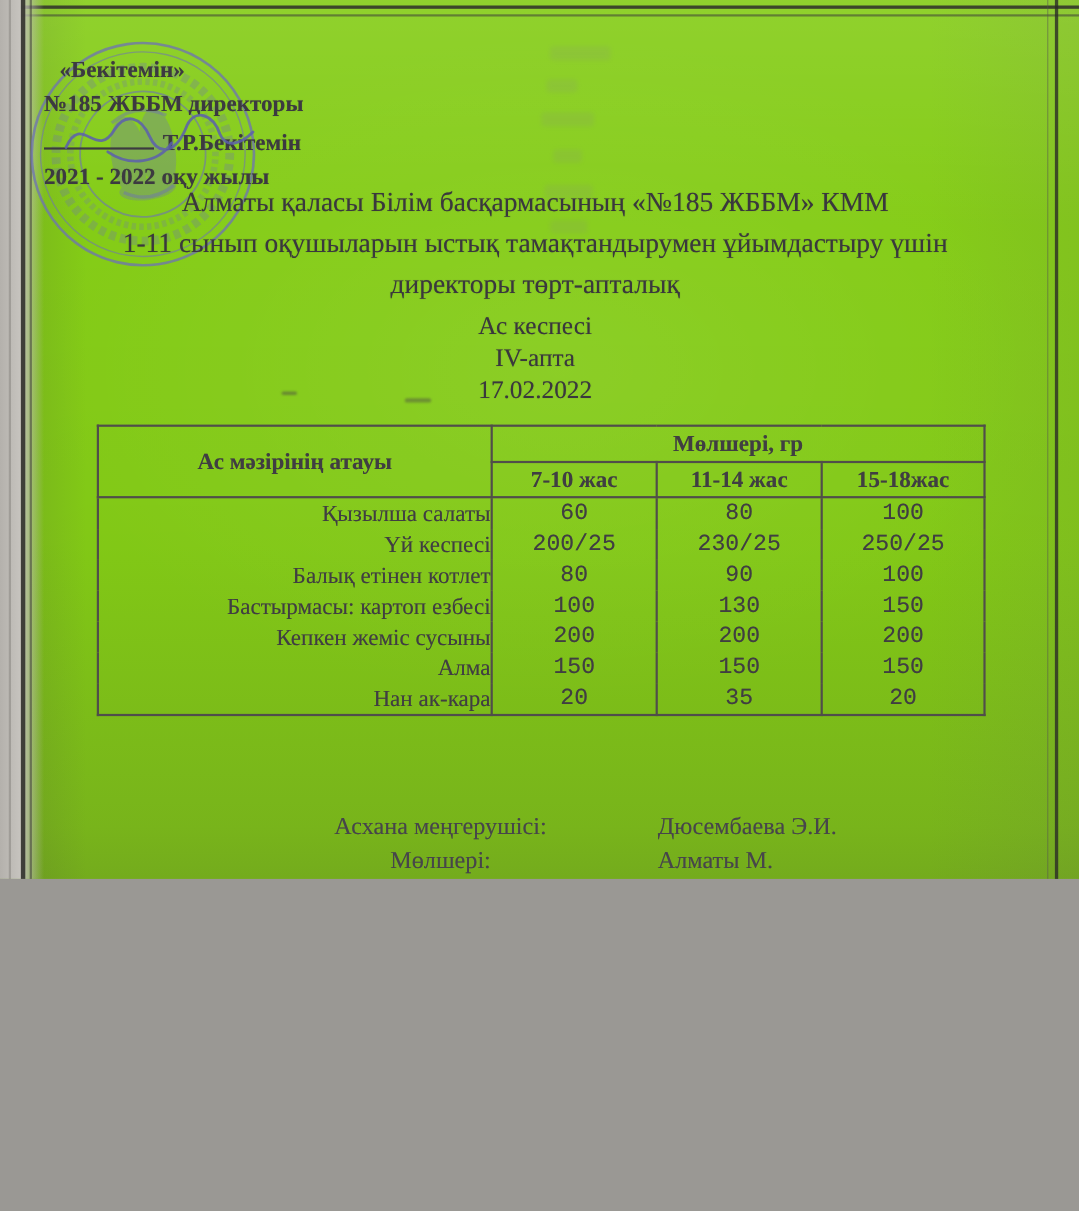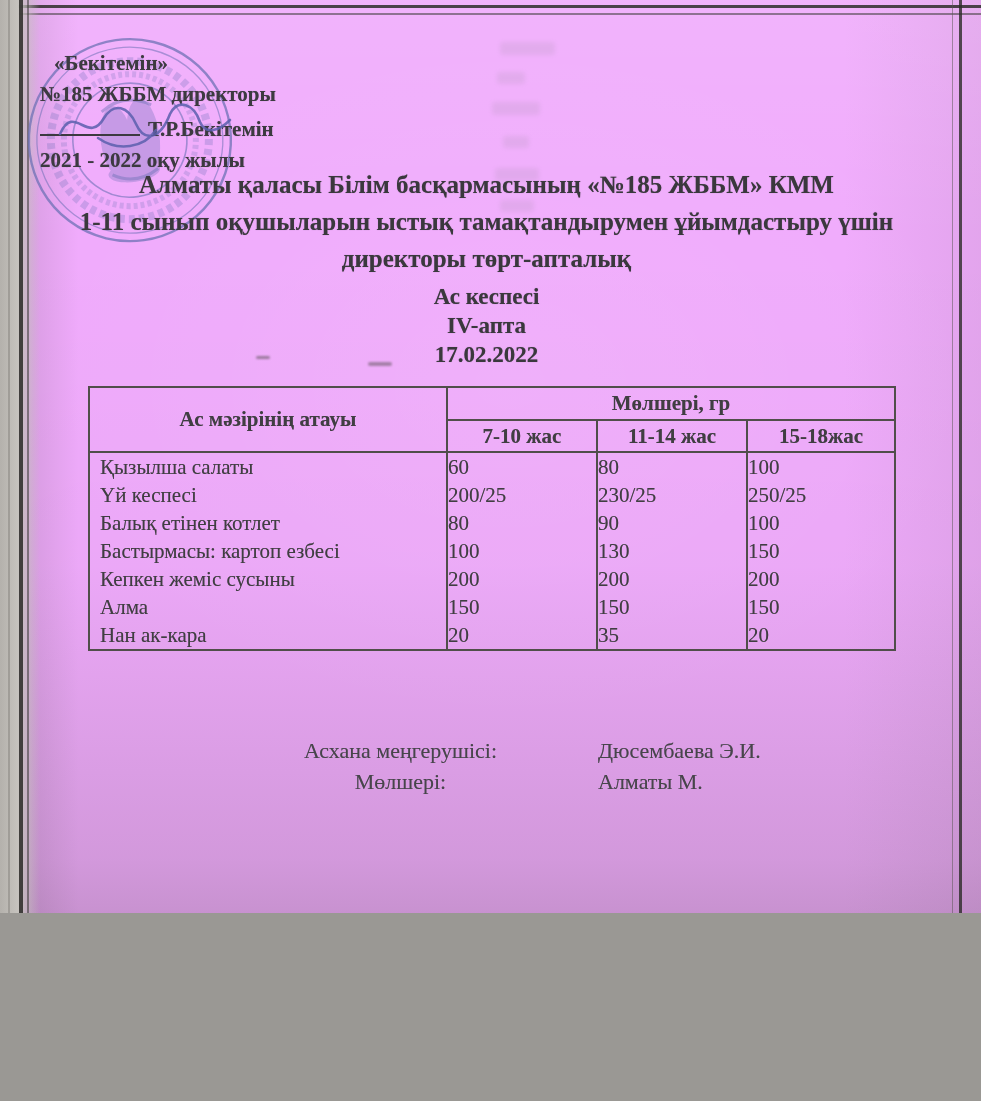--- a/index.html
+++ b/index.html
@@ -1,19 +1,19 @@
 <!DOCTYPE html>
 <html><head>
 <meta charset="utf-8">
 <style>
   html,body{margin:0;padding:0;background:#9a9894;}
   .photo{
     position:relative;
-    width:981px;height:913px;
-    background:#f0abfc;
+    width:981px;height:799px;
+    background:#84cc16;
     overflow:hidden;
     font-family:"Liberation Serif", serif;
     color:#403e42;
   }
   
   .paper-shade{
     position:absolute;inset:0;pointer-events:none;
     background:
       linear-gradient(180deg, rgba(255,255,255,.10) 0%, rgba(0,0,0,0) 26%, rgba(0,0,0,.02) 62%, rgba(58,56,52,.16) 94%, rgba(58,56,52,.22) 100%),
       linear-gradient(90deg, rgba(66,64,60,.20) 0%, rgba(0,0,0,0) 8%, rgba(0,0,0,0) 86%, rgba(110,108,104,.10) 100%),
@@ -41,36 +41,36 @@
   
   .stamp{position:absolute;left:20px;top:22px;z-index:1;transform:rotate(-8deg);}
   .signature{position:absolute;left:52px;top:96px;z-index:3;}
   
   .approval{position:absolute;left:40px;top:48px;z-index:2;font-weight:bold;font-size:21px;line-height:31px;
     color:#3c3a40;text-shadow:0 0 .7px rgba(60,58,64,.55);}
   .approval .ind1{margin-left:14px;}
   .sig-row{display:flex;align-items:baseline;}
   .sig-line{display:inline-block;width:100px;border-bottom:2.5px solid #3c3a40;height:24px;margin-right:8px;}
   
-  .titles{position:absolute;left:0;right:8px;top:166px;text-align:center;z-index:2;font-weight:bold;
+  .titles{position:absolute;left:0;right:8px;top:166px;text-align:center;z-index:2;font-weight:normal;
     color:#3a383d;text-shadow:0 0 .8px rgba(58,56,61,.5);}
   .titles .big{font-size:25px;line-height:37px;}
   .titles .small{font-size:23px;line-height:29px;}
   .titles .gap{height:5px;}
   
   .menu-table{position:absolute;left:88px;top:386px;border-collapse:collapse;z-index:2;
     color:#403e42;text-shadow:0 0 .6px rgba(64,62,66,.45);}
   .menu-table th,.menu-table td{padding:0;}
   .menu-table th{border:2px solid #504e4a;font-size:21px;font-weight:bold;}
   .menu-table .h1{height:33px;}
   .menu-table .h2 th{height:30px;}
   .menu-table td{border-left:2px solid #504e4a;border-right:2px solid #504e4a;
     font-size:21px;height:28px;vertical-align:middle;}
-  .menu-table td.name{text-align:left;padding-left:10px;}
-  .menu-table td.val{}
+  .menu-table td.name{text-align:right;padding-left:10px;}
+  .menu-table td.val{text-align:center;font-family:Liberation Mono, monospace;}
   .menu-table tr.last td{border-bottom:2.5px solid #504e4a;}
   
   .foot{position:absolute;left:0;top:735px;width:100%;z-index:2;font-size:22px;line-height:31px;
     color:#47454b;text-shadow:0 0 .6px rgba(71,69,75,.4);}
   .foot .row{position:relative;height:31px;}
   .foot .role{position:absolute;left:258px;width:285px;text-align:center;}
   .foot .person{position:absolute;left:598px;width:280px;text-align:left;}
 </style>
 </head>
 <body>

